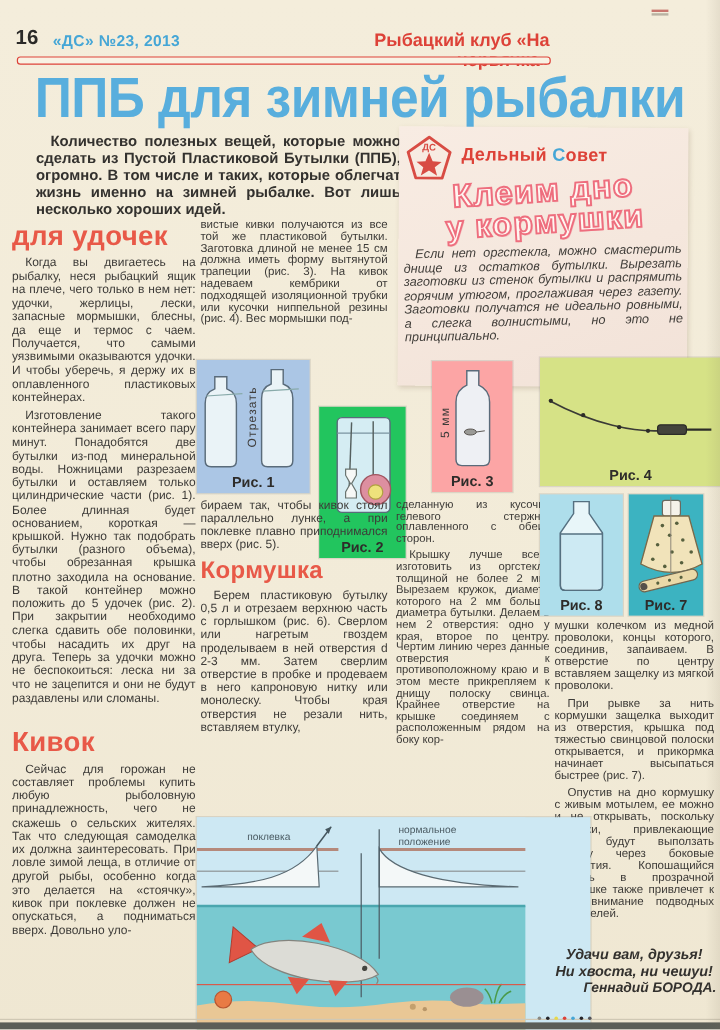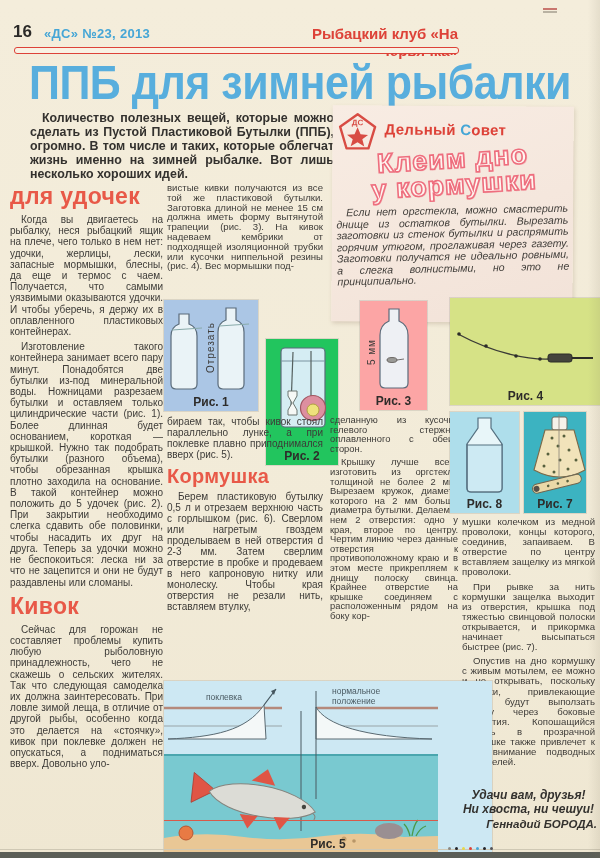--- a/index.html
+++ b/index.html
@@ -108,21 +108,21 @@
   </div>
   <div class="abs tip-body">Если нет оргстекла, можно смастерить днище из остатков бутылки. Вырезать заготовки из стенок бутылки и распрямить горячим утюгом, проглаживая через газету. Заготовки получатся не идеально ровными, а слегка волнистыми, но это не принципиально.</div>
 </div>
 
 <div class="abs col col1">
   <div class="h-coral h-big">
     <div>для удочек</div>
   </div>
   <p class="ind">Когда вы двигаетесь на рыбалку, неся рыбацкий ящик на плече, чего только в нем нет: удочки, жерлицы, лески, запасные мормышки, блесны, да еще и термос с чаем. Получается, что самыми уязвимыми оказываются удочки. И чтобы уберечь, я держу их в оплавленного пластиковых контейнерах.</p>
   <p class="ind">Изготовление такого контейнера занимает всего пару минут. Понадобятся две бутылки из-под минеральной воды. Ножницами разрезаем бутылки и оставляем только цилиндрические части (рис. 1). Более длинная будет основанием, короткая — крышкой. Нужно так подобрать бутылки (разного объема), чтобы обрезанная крышка плотно заходила на основание. В такой контейнер можно положить до 5 удочек (рис. 2). При закрытии необходимо слегка сдавить обе половинки, чтобы насадить их друг на друга. Теперь за удочки можно не беспокоиться: леска ни за что не зацепится и они не будут раздавлены или сломаны.</p>
-  <div class="h-coral h-big" style="margin-top:6px;">
+  <div class="h-coral h-big" style="margin-top:18px;">
     <div>Кивок</div>
   </div>
   <p class="ind">Сейчас для горожан не составляет проблемы купить любую рыболовную принадлежность, чего не скажешь о сельских жителях. Так что следующая самоделка их должна заинтересовать. При ловле зимой леща, в отличие от другой рыбы, особенно когда это делается на «стоячку», кивок при поклевке должен не опускаться, а подниматься вверх. Довольно уло-</p>
 </div>
 
 <div class="abs col col2top">
   <p>вистые кивки получаются из все той же пластиковой бутылки. Заготовка длиной не менее 15 см должна иметь форму вытянутой трапеции (рис. 3). На кивок надеваем кембрики от подходящей изоляционной трубки или кусочки ниппельной резины (рис. 4). Вес мормышки под-</p>
 </div>
 
 <div class="fig fig1">
@@ -256,21 +256,20 @@
       <path d="M150 124 q4 2 2 6" fill="none" stroke="#84847e" stroke-width="1"></path>
     </g>
     <circle cx="22" cy="152" r="7" fill="#e87a44" stroke="#b85530" stroke-width="1"></circle>
     <ellipse cx="225" cy="150" rx="14" ry="8" fill="#9a8f92"></ellipse>
     <path d="M248 155 q2 -12 6 -16 M252 155 q4 -8 10 -10 M246 155 q-2 -8 -6 -12" fill="none" stroke="#4a9a4a" stroke-width="1.3"></path>
     <circle cx="180" cy="158" r="2.5" fill="#c3a06e"></circle>
       <circle cx="190" cy="160" r="1.8" fill="#b89668"></circle>
   </svg>
   <div class="f5lab" style="left:42px;top:12px;">поклевка</div>
   <div class="f5lab" style="left:168px;top:6px;width:60px;">нормальное положение</div>
-  <div class="cap">Рис. 5</div>
 </div>
 
 <div class="abs wishes">
   <div>Удачи вам, друзья!</div>
   <div>Ни хвоста, ни чешуи!</div>
   <div class="author">Геннадий БОРОДА.</div>
 </div>
 
 <div class="abs fig5-rule"></div>
 <div class="abs scanline"></div>

